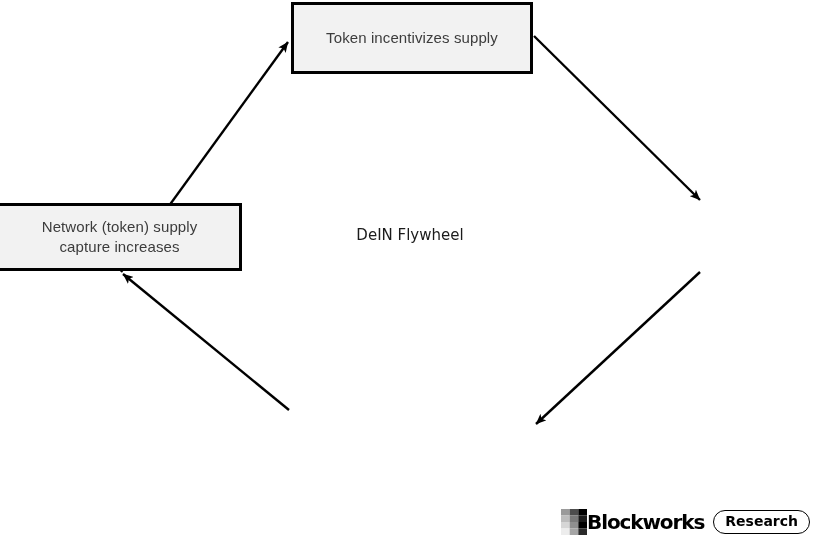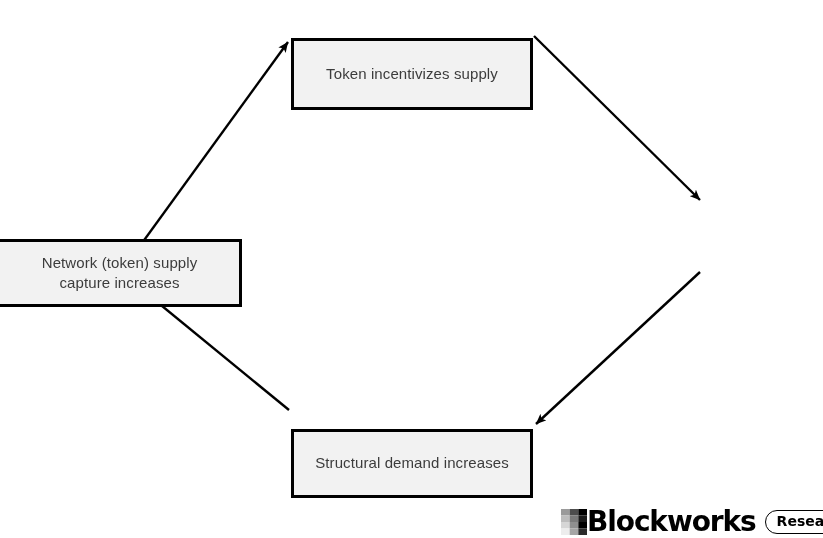--- a/index.html
+++ b/index.html
@@ -32,21 +32,20 @@
     border: 3px solid #000000;
     display: flex;
     align-items: center;
     justify-content: center;
     text-align: center;
     color: #3c3c3c;
     font-size: 15px;
     line-height: 1.35;
     font-family: "Liberation Sans", sans-serif;
     letter-spacing: 0.1px;
-    margin-top: 36px;
   }
   .node-label {
     display: block;
     padding: 0 10px;
     white-space: pre-line;
   }
   #node-top {
     left: 291px;
     top: 2px;
     width: 242px;
@@ -89,21 +88,21 @@
     align-items: center;
   }
   #brand-mark {
     display: block;
     width: 26px;
     height: 26px;
     margin-right: 1px;
   }
   #brand-name {
     font-family: "DejaVu Sans", sans-serif;
-    font-size: 28px;
+    font-size: 20px;
     font-weight: bold;
     letter-spacing: -1.1px;
     color: #000000;
     line-height: 1;
     margin-left: -1px;
   }
   #brand-badge {
     margin-left: 9px;
     border: 1.5px solid #000000;
     border-radius: 14px;
@@ -134,29 +133,27 @@
     <line x1="700" y1="272" x2="536" y2="424" stroke="#000000" stroke-width="2.4" marker-end="url(#arrowhead)"></line>
 
     <line x1="289" y1="410" x2="123" y2="274" stroke="#000000" stroke-width="2.4" marker-end="url(#arrowhead)"></line>
   </svg>
 
   <div class="node" id="node-top">
     <span class="node-label">Token incentivizes supply</span>
   </div>
 
 
-  <div class="node" id="node-bottom">
-    <span class="node-label">Structural demand increases</span>
-  </div>
 
   <div class="node" id="node-left">
     <span class="node-label">Network (token) supply
 capture increases</span>
   </div>
 
+  <div id="center-label">DeIN Flywheel</div>
 
   <div id="brand">
     <svg id="brand-mark" viewBox="0 0 12 12" width="26" height="26" xmlns="http://www.w3.org/2000/svg">
       <rect x="0" y="0" width="4" height="3" fill="#9a9a9a"></rect>
       <rect x="4" y="0" width="4" height="3" fill="#4d4d4d"></rect>
       <rect x="8" y="0" width="4" height="3" fill="#000000"></rect>
       <rect x="0" y="3" width="4" height="3" fill="#bdbdbd"></rect>
       <rect x="4" y="3" width="4" height="3" fill="#7a7a7a"></rect>
       <rect x="8" y="3" width="4" height="3" fill="#1a1a1a"></rect>
       <rect x="0" y="6" width="4" height="3" fill="#d6d6d6"></rect>

